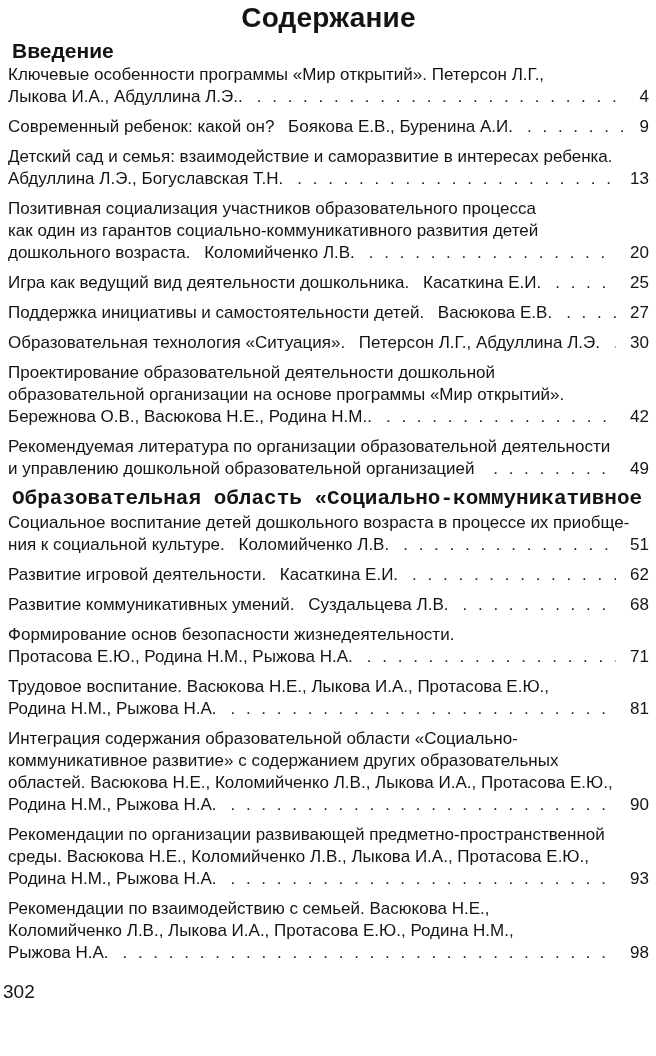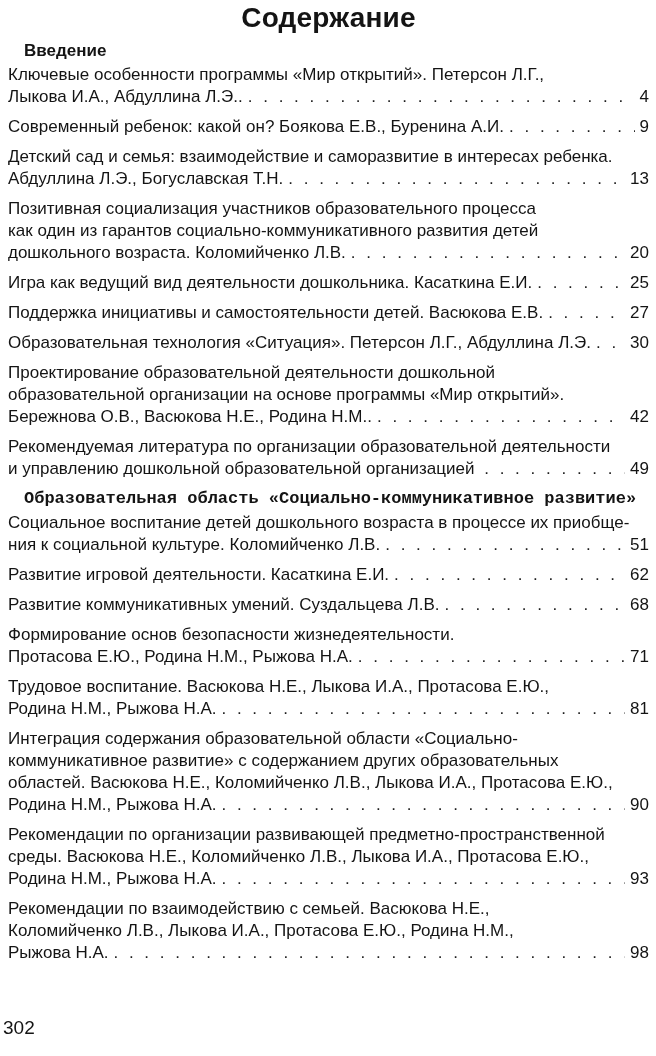--- a/index.html
+++ b/index.html
@@ -8,40 +8,40 @@
     background:#ffffff;color:#141414;
     font-family:"Liberation Sans","DejaVu Sans",sans-serif;
     position:relative;overflow:hidden;
   }
   .page{position:absolute;top:0;left:0;width:641px;padding:3px 7px 0 8px;}
   .toc-title{
     font-size:28px;font-weight:bold;text-align:center;
     line-height:30px;margin:0 0 7px 0;letter-spacing:.2px;
   }
   .section-heading{
-    font-size:17px;font-weight:bold;line-height:22px;
-    margin:0 0 2px 16px;white-space:nowrap;
+    font-size:21px;font-weight:bold;line-height:22px;
+    margin:0 0 2px 4px;white-space:nowrap;
   }
   .section-heading.subsequent{margin-top:5px;font-family:Liberation Mono, monospace;}
   .entry{margin:0 0 8px 0;}
   .line{font-size:17px;line-height:22px;white-space:pre;}
-  .line.last{display:flex;align-items:flex-end;white-space:nowrap;}
+  .line.last{display:flex;align-items:flex-end;white-space:nowrap;gap:9px;}
   .seg{flex:0 0 auto;white-space:pre;}
   .it{}
   .leader{
     flex:1 1 auto;min-width:0;overflow:hidden;
     margin:0 1px 0 5px;height:22px;
   }
   .leader::after{
     content:". . . . . . . . . . . . . . . . . . . . . . . . . . . . . . . . . . . . . . . . . . . . . . . . . . . . . . . . . . . .";
     letter-spacing:2px;word-spacing:2px;white-space:nowrap;color:#1c1c1c;
   }
   .pagenum{flex:0 0 auto;padding-left:4px;font-size:17px;}
   .folio{
-    position:absolute;left:3px;top:1016px;
+    position:absolute;left:3px;top:980px;
     font-size:19px;line-height:24px;color:#141414;
   }
 </style>
 </head>
 <body>
 
 <div class="page">
   <div class="toc-title">Содержание</div>
   <div>
       <div class="section-heading">Введение</div>

